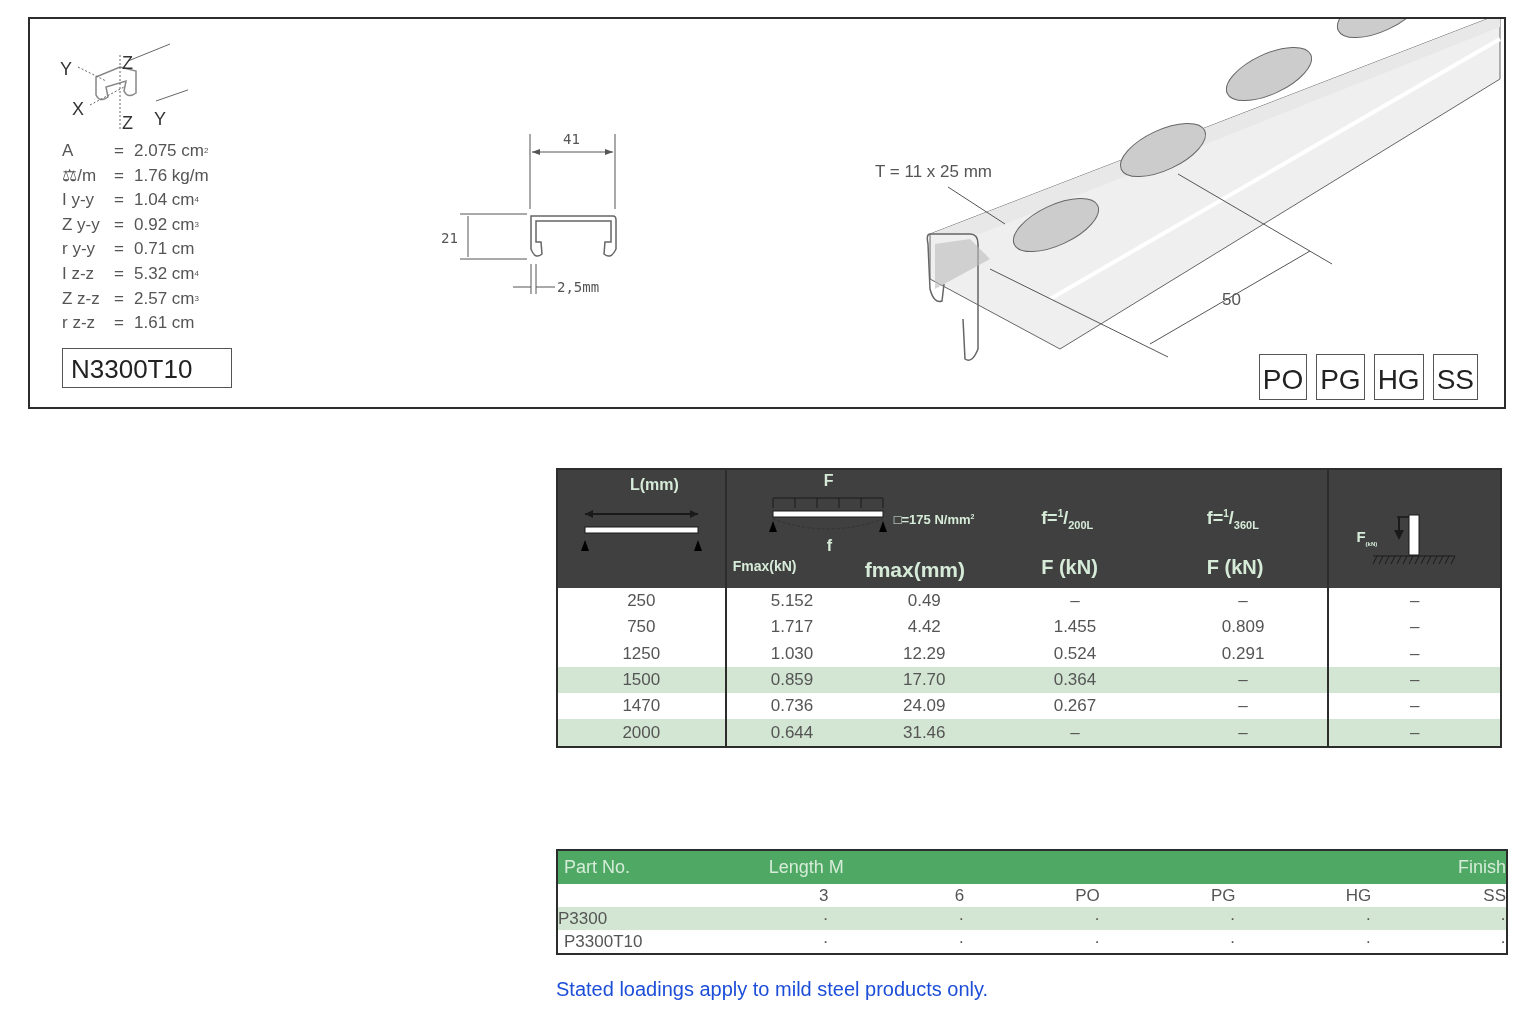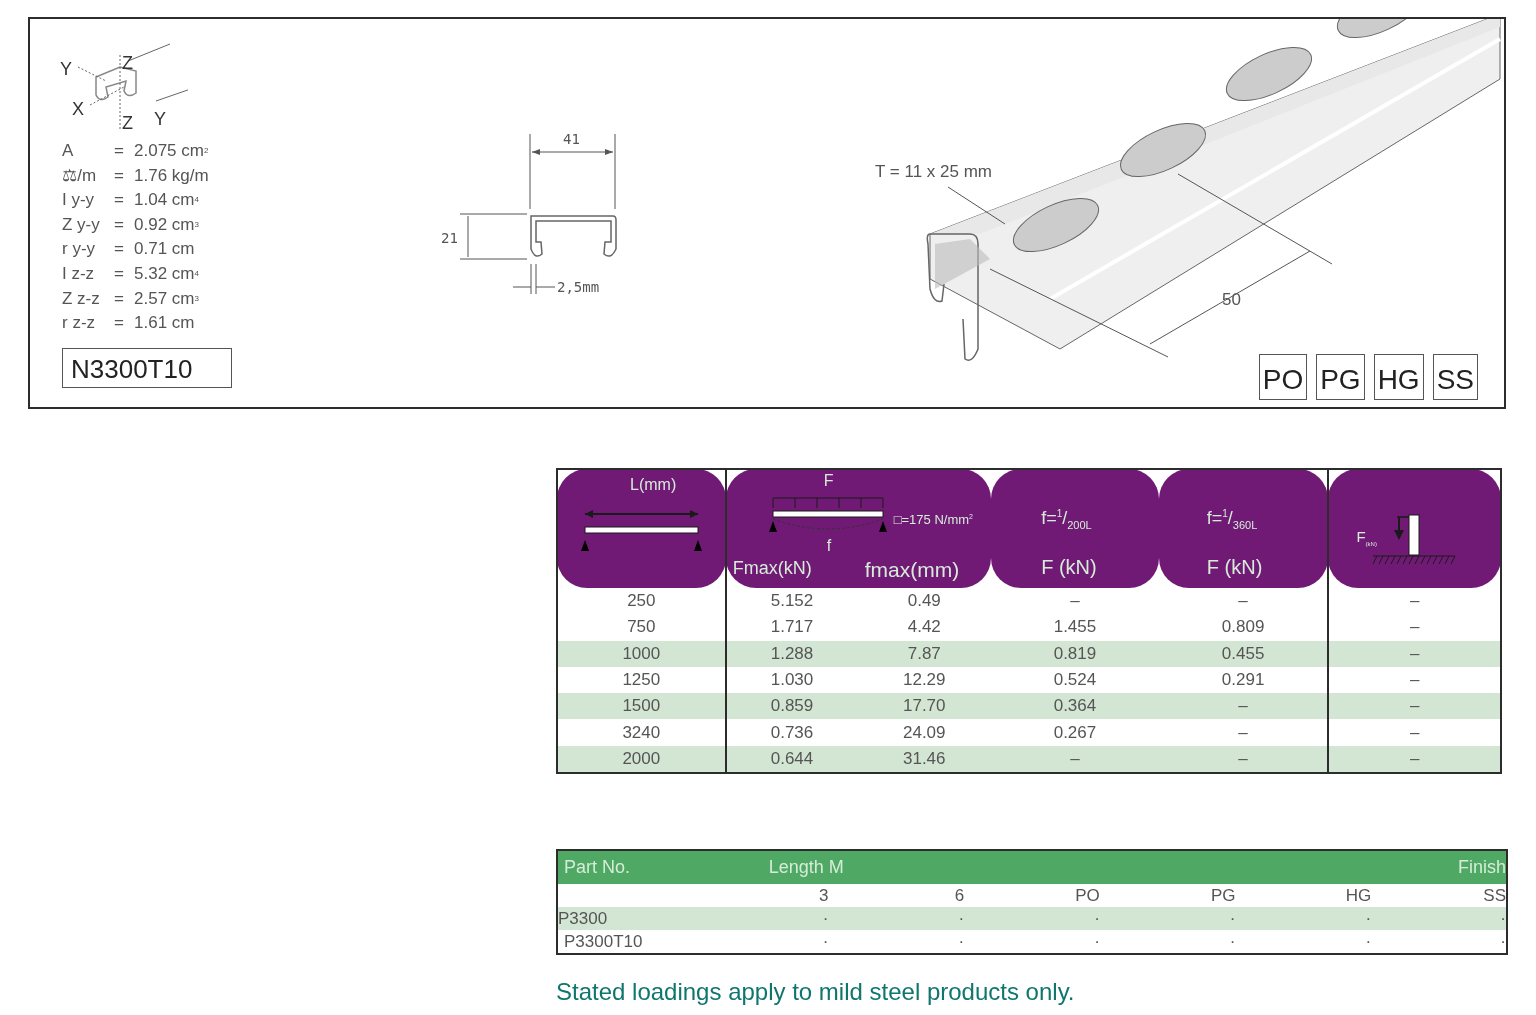--- a/index.html
+++ b/index.html
@@ -15,33 +15,33 @@
   .props sup { font-size:8px; }
   .code-box { position:absolute; left:32px; top:329px; width:170px; height:40px;
               border:1.5px solid #555; font-size:26px; color:#222; line-height:40px; padding-left:8px; box-sizing:border-box; }
   .finish-boxes { position:absolute; right:26px; top:335px; display:flex; gap:9px; }
   .finish-boxes div { border:1.5px solid #555; height:44px; line-height:50px; font-size:28px; color:#222; padding:0 3px; }
   .dim-text { font-family:"DejaVu Sans Mono", monospace; fill:#555; font-size:14px; }
   .label { font-size:17px; fill:#555; }
 
   table { border-collapse:collapse; }
   .load-table { position:absolute; left:556px; top:468px; width:946px; border:2.5px solid #2c2c2c; }
-  .load-table th { background:#701a75; color:#d6ecd9; font-weight:normal;border-radius:30px; }
+  .load-table th { background:#404040; color:#d6ecd9; font-weight:bold; }
   .load-table td { text-align:center; font-size:17px; color:#555; height:26.3px; padding:0; }
   .load-table tr.alt td { background:#d3e6d3; }
   .load-table .sep { border-left:2.5px solid #2c2c2c; }
   .hdr { height:116px; position:relative; }
   .hdr-cell { position:relative; height:116px; }
 
   .part-table { position:absolute; left:556px; top:849px; width:952px; border:2.5px solid #2c2c2c; }
   .part-table td { font-size:17px; color:#555; padding:0; height:23px; }
   .part-table tr.green td { background:#4fa965; color:#d6ecd9; height:33px; font-size:18px;margin-top:46px; }
   .part-table tr.alt td { background:#d3e6d3; }
   .part-table .c { text-align:right; }
-  .footnote { position:absolute; left:556px; top:978px; font-size:24px; color:#0f766e; }
+  .footnote { position:absolute; left:556px; top:978px; font-size:20px; color:#1d4ed8; }
 </style>
 </head>
 <body>
 
 <div class="frame">
 
   <svg class="abs" style="left:28px;top:22px" width="130" height="90">
     <line x1="70" y1="20" x2="112" y2="3" stroke="#666" stroke-width="1"></line>
     <line x1="98" y1="60" x2="150" y2="42" stroke="#666" stroke-width="1"></line>
     <path d="M38 36 L62 26 L78 30 L78 52 Q70 58 66 50 L68 40 L48 46 L50 56 Q42 62 38 54 Z" fill="none" stroke="#888" stroke-width="1.5"></path>
@@ -185,21 +185,21 @@
               <line x1="96" y1="4" x2="96" y2="14"></line>
               <line x1="118" y1="4" x2="118" y2="14"></line>
             </g>
         <rect x="8" y="17" width="110" height="6" fill="#fff" stroke="#1a1a1a"></rect>
         <path d="M8 25 Q63 45 118 25" fill="none" stroke="#333" stroke-dasharray="3,2"></path>
         <polygon points="4,38 8,27 12,38" fill="#000"></polygon>
             <polygon points="114,38 118,27 122,38" fill="#000"></polygon>
       </svg>
       <div class="abs" style="left:167px;top:42px;font-size:13px;white-space:nowrap">□<span>=175 N/mm</span><sup style="font-size:7px">2</sup></div>
       <div class="abs" style="left:100px;top:67px;font-size:16px">f</div>
-      <div class="abs" style="left:6px;top:88px;font-size:18px">Fmax(kN)</div>
+      <div class="abs" style="left:6px;top:88px;font-size:14px">Fmax(kN)</div>
       <div class="abs" style="left:138px;top:88px;font-size:21px">fmax(mm)</div>
     </th>
     <th class="hdr-cell">
       <div class="abs" style="left:50px;top:38px;font-size:18px;white-space:nowrap"><span>f=</span><sup style="font-size:10px">1</sup>/<sub style="font-size:11px">200L</sub></div>
       <div class="abs" style="left:50px;top:86px;font-size:20px">F (kN)</div>
     </th>
     <th class="hdr-cell">
       <div class="abs" style="left:48px;top:38px;font-size:18px;white-space:nowrap"><span>f=</span><sup style="font-size:10px">1</sup>/<sub style="font-size:11px">360L</sub></div>
       <div class="abs" style="left:48px;top:86px;font-size:20px">F (kN)</div>
     </th>
@@ -224,46 +224,38 @@
         <td class="sep">–</td>
       </tr>
   <tr>
         <td>750</td>
         <td class="sep">1.717</td>
         <td>4.42</td>
         <td>1.455</td>
         <td>0.809</td>
         <td class="sep">–</td>
       </tr>
-  <tr class="alt">
-        <td>1000</td>
-        <td class="sep">1.288</td>
-        <td>7.87</td>
-        <td>0.819</td>
-        <td>0.455</td>
-        <td class="sep">–</td>
-      </tr>
   <tr>
         <td>1250</td>
         <td class="sep">1.030</td>
         <td>12.29</td>
         <td>0.524</td>
         <td>0.291</td>
         <td class="sep">–</td>
       </tr>
   <tr class="alt">
         <td>1500</td>
         <td class="sep">0.859</td>
         <td>17.70</td>
         <td>0.364</td>
         <td>–</td>
         <td class="sep">–</td>
       </tr>
   <tr>
-        <td>3240</td>
+        <td>1470</td>
         <td class="sep">0.736</td>
         <td>24.09</td>
         <td>0.267</td>
         <td>–</td>
         <td class="sep">–</td>
       </tr>
   <tr class="alt">
         <td>2000</td>
         <td class="sep">0.644</td>
         <td>31.46</td>

